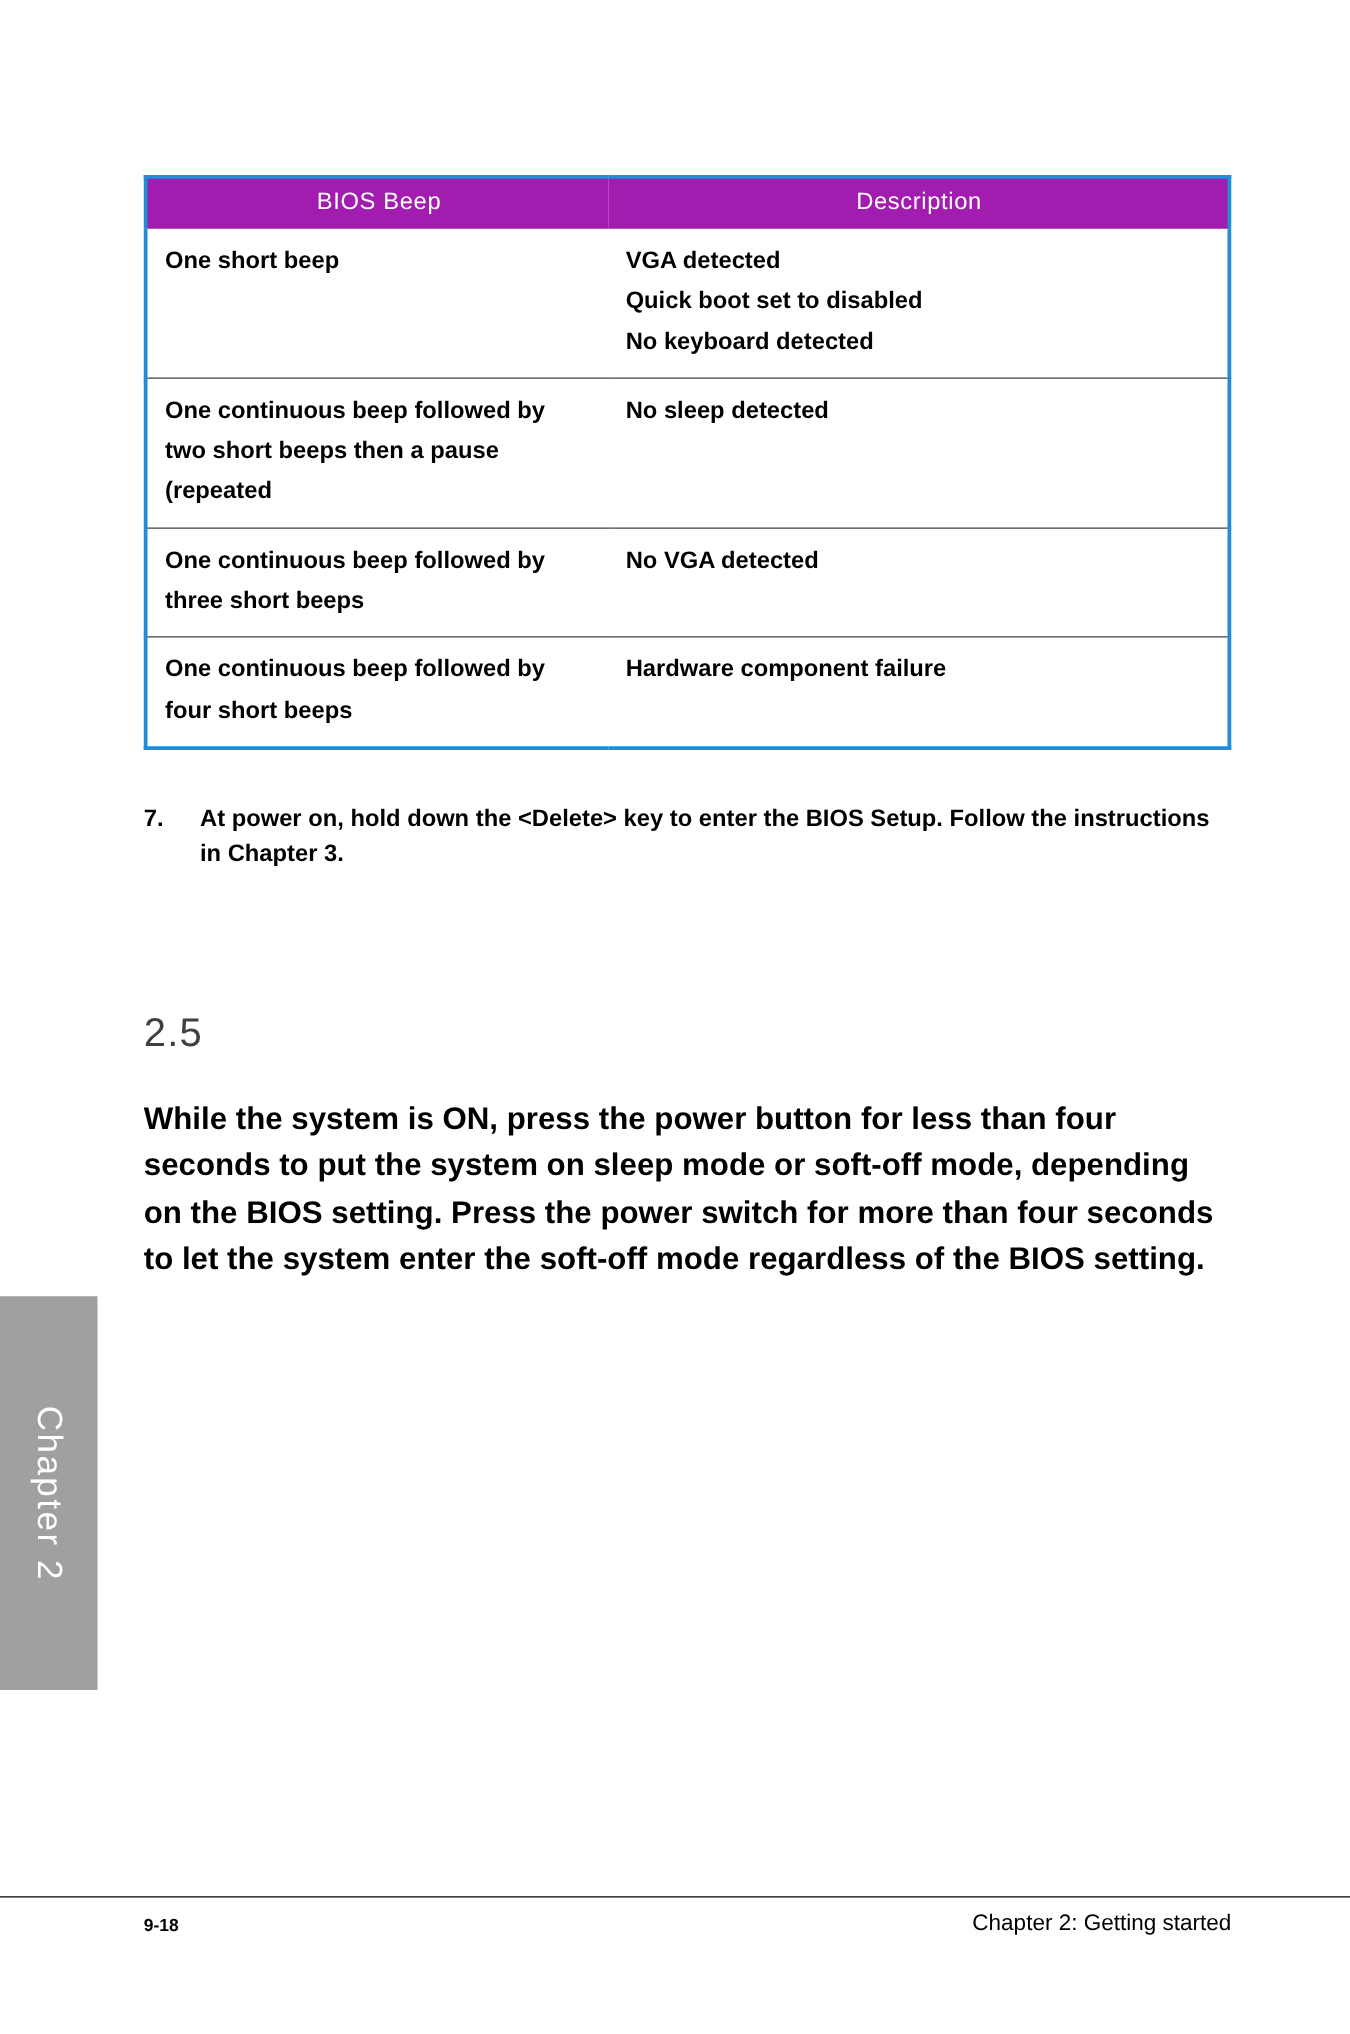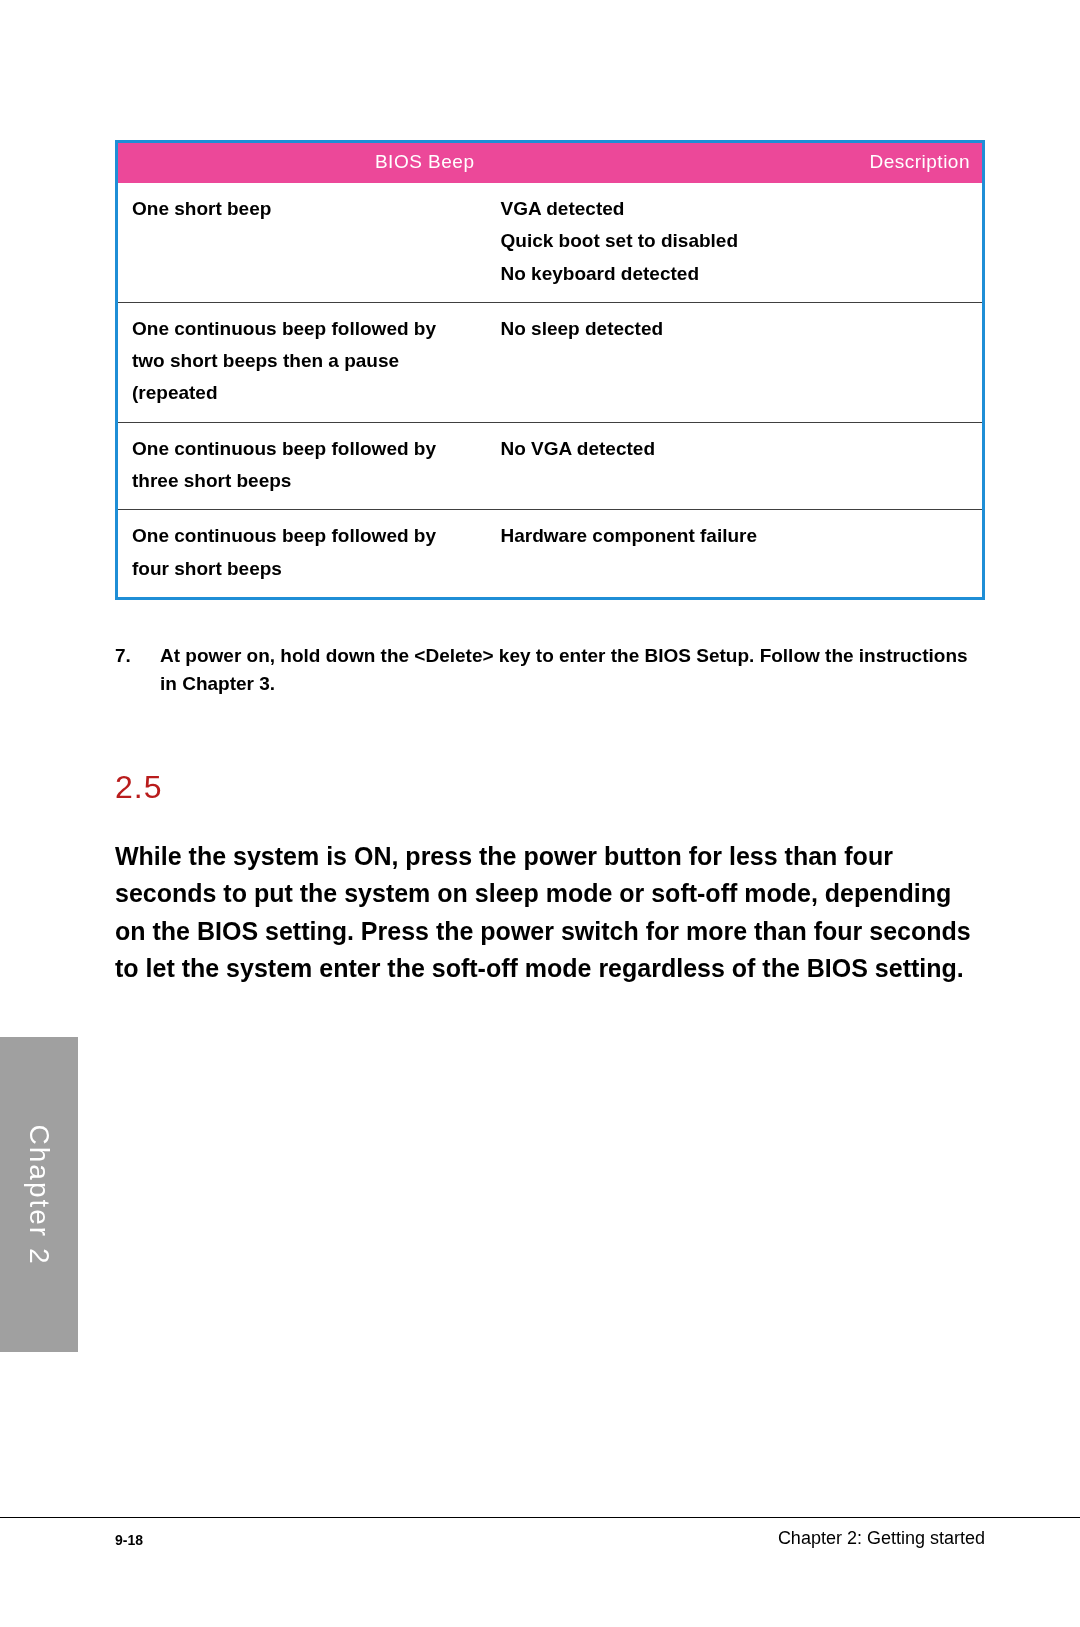--- a/index.html
+++ b/index.html
@@ -10,23 +10,23 @@
     height: 1627px;
     padding: 140px 95px 0 115px;
   }
   .beep-table {
     border: 3px solid #1f8ed6;
     border-collapse: collapse;
     width: 870px;
     font-size: 19px;
   }
   .beep-table thead th {
-    background: #ec4899;
+    background: #a21caf;
     color: #fff;
-    text-align: right;
+    text-align: center;
     font-weight: 400;
     padding: 8px 12px 10px 14px;
     letter-spacing: 0.5px;
   }
   .beep-table td {
     border-top: 1px solid #404040;
     padding: 10px 14px 12px 14px;
     vertical-align: top;
     font-weight: 700;
     line-height: 1.7;
@@ -41,23 +41,23 @@
     font-size: 19px;
     font-weight: 700;
     line-height: 1.5;
   }
   .step-num { width: 45px; flex: 0 0 45px; }
   .step-text { flex: 1; }
 
   .sec-heading {
     display: flex;
     align-items: flex-start;
-    margin-top: 70px;
+    margin-top: 109px;
     font-weight: 400;
-    color: #b91c1c;
+    color: #404040;
   }
   .sec-num {
     font-size: 32px;
     width: 105px;
     letter-spacing: 1px;
   }
   .sec-title {
     font-size: 32px;
     letter-spacing: 0.5px;
   }

